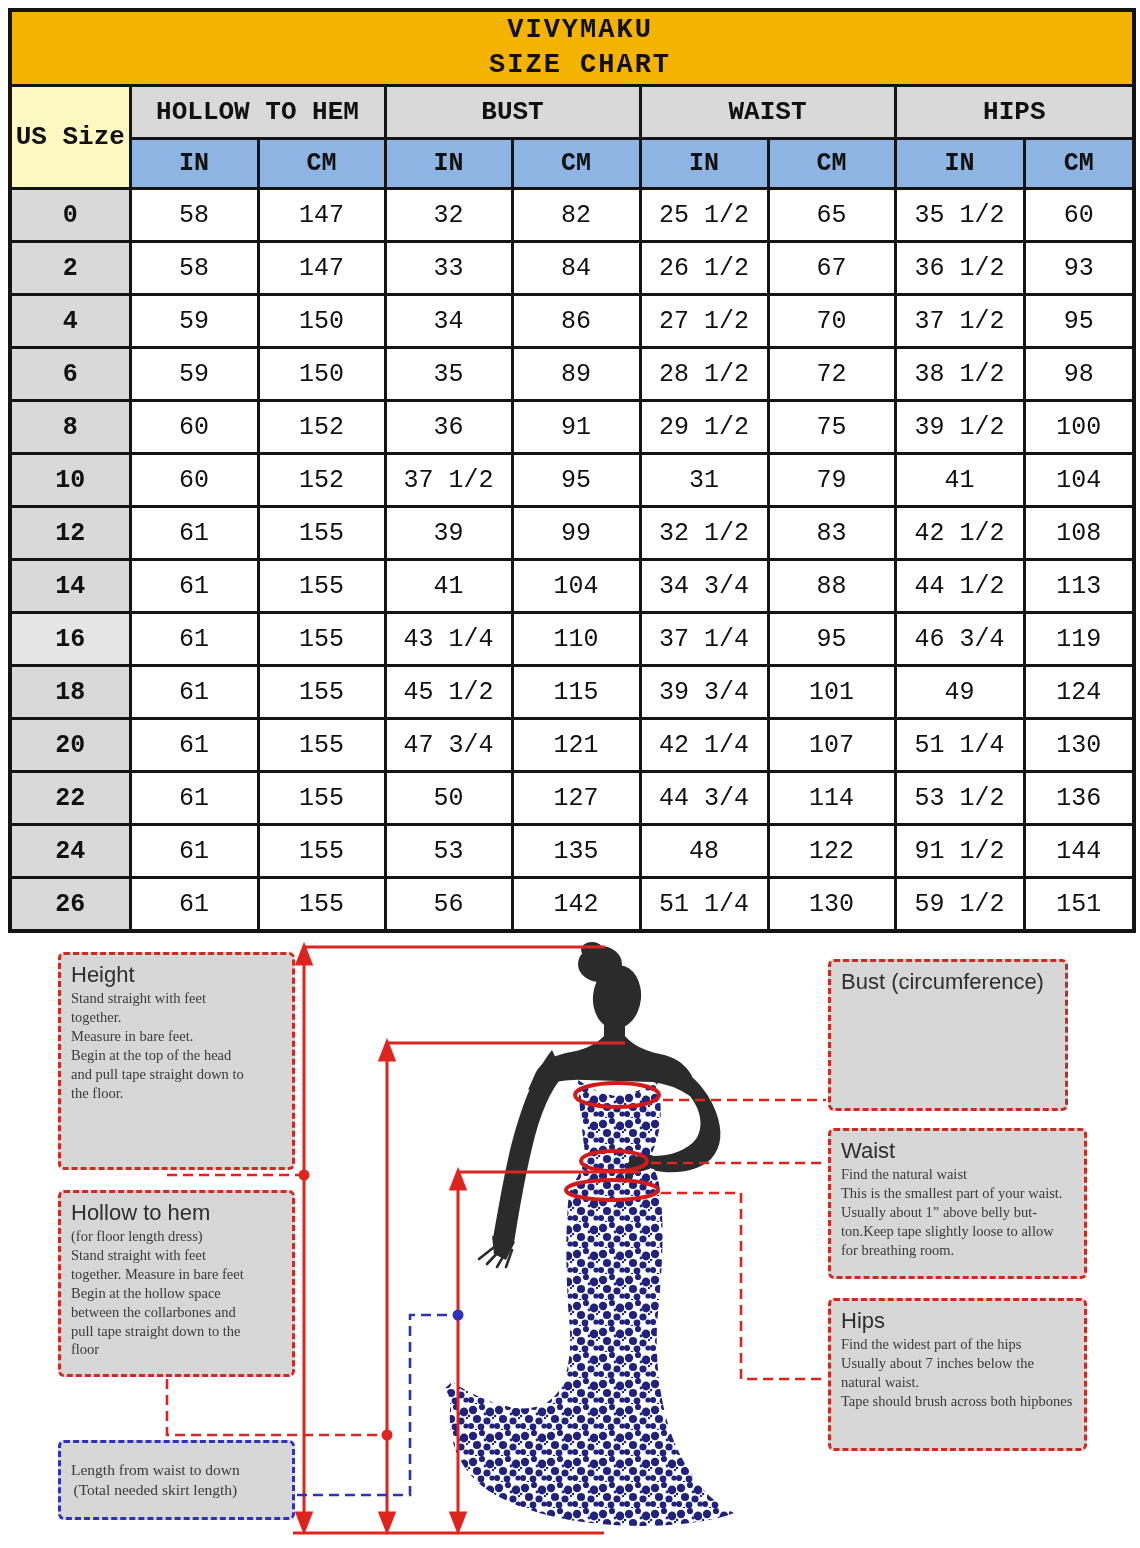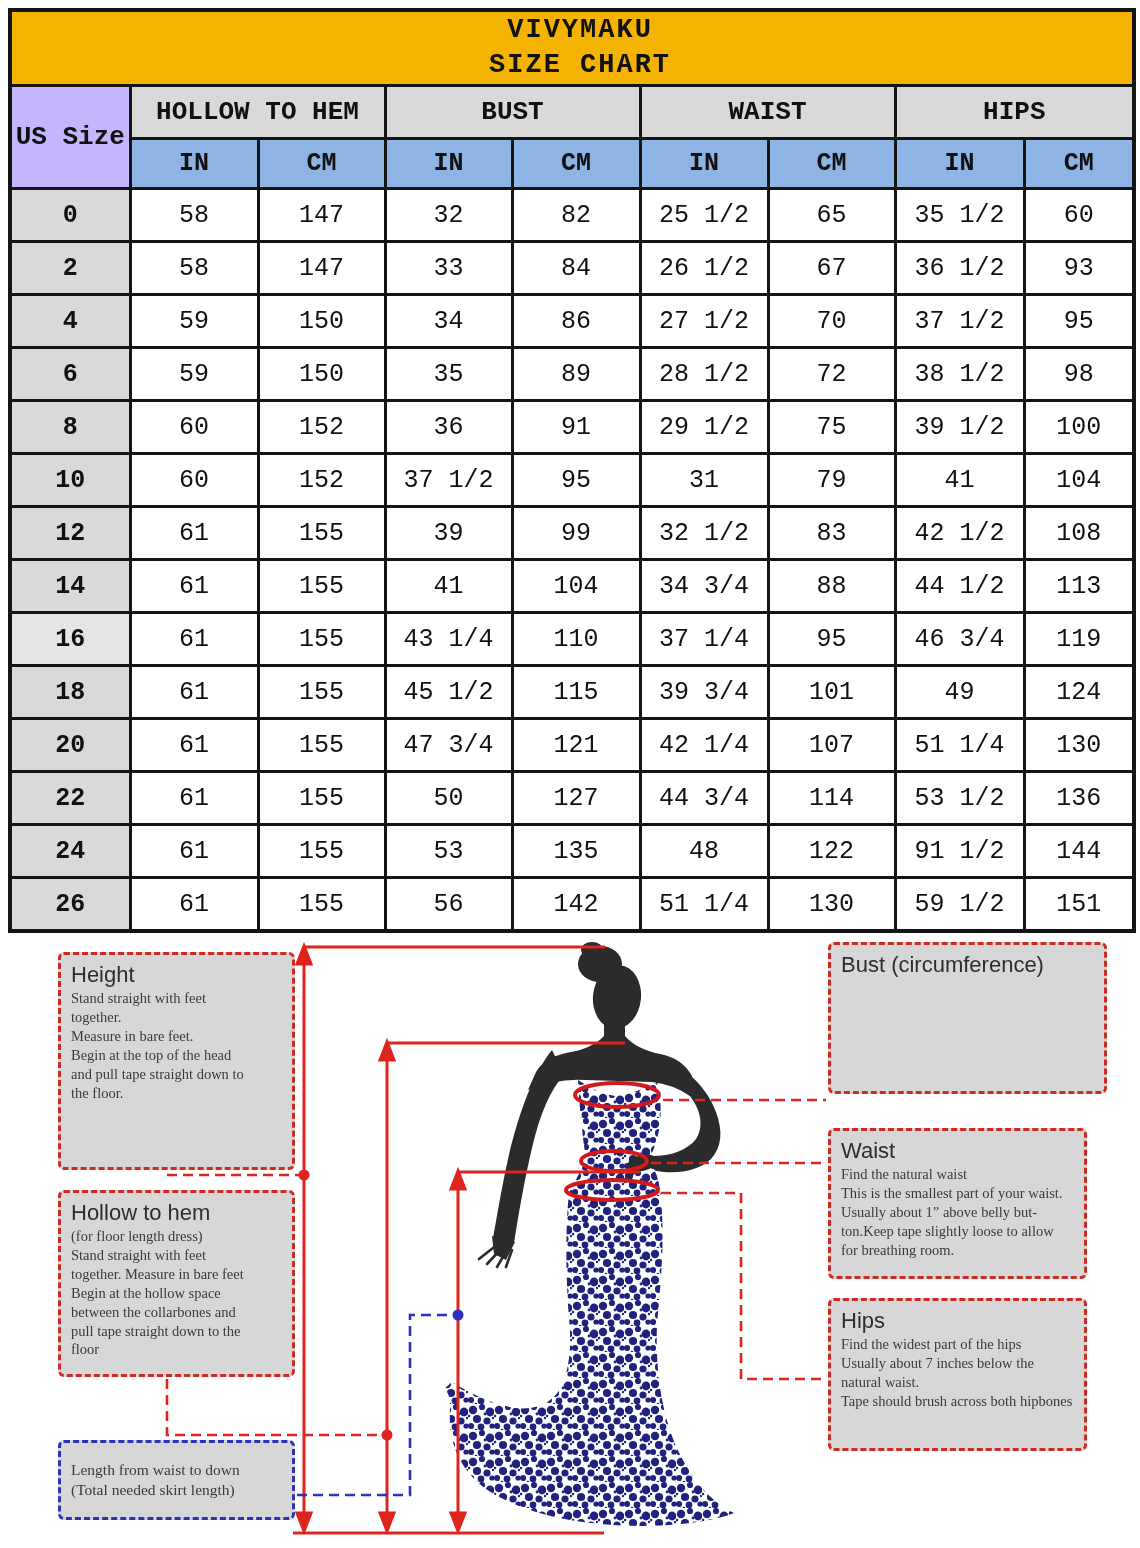--- a/index.html
+++ b/index.html
@@ -27,21 +27,21 @@
   .size-table tbody td.size-cell{font-weight:bold;}
 
   
   .diagram{position:absolute;left:0;top:930px;width:1140px;height:618px;}
   .diagram svg{position:absolute;left:0;top:0;}
   .note{
     position:absolute;box-sizing:border-box;
     background:#d7d7d7;border:3px dashed #cf2a20;border-radius:6px;
     padding:7px 10px;color:#333;
   }
-  .note.blue{border-color:#2d31bb;}
+  .note.blue{border-color:#2d31bb;text-align:center;}
   .note-title{font-size:22px;color:#2e2e2e;line-height:1.2;margin-bottom:1px;}
   .note-body{font-size:14.5px;line-height:1.3;white-space:pre-line;color:#3a3a3a;font-family:Liberation Serif, serif;}
   .note.blue .note-body{font-size:15.5px;display:flex;align-items:center;height:100%;}
 </style>
 </head>
 <body>
 
 <table class="size-table">
   <colgroup>
     <col style="width:120px">
@@ -55,21 +55,21 @@
       <col style="width:110px">
   </colgroup>
   <thead>
     <tr>
       <td class="banner-cell" colspan="9" style="background:#F5B301">
         <div>VIVYMAKU</div>
         <div>SIZE CHART</div>
       </td>
     </tr>
     <tr class="group-row">
-      <th class="corner-cell" rowspan="2" style="background:#c4b5fd">US Size</th>
+      <th class="corner-cell" rowspan="2" style="background:#fef9c3">US Size</th>
       <th colspan="2" style="background:#D9D9D9">HOLLOW TO HEM</th>
       <th colspan="2" style="background:#D9D9D9">BUST</th>
       <th colspan="2" style="background:#D9D9D9">WAIST</th>
       <th colspan="2" style="background:#D9D9D9">HIPS</th>
     </tr>
     <tr class="unit-row">
       <th style="background:#8DB4E2">IN</th>
       <th style="background:#8DB4E2">CM</th>
       <th style="background:#8DB4E2">IN</th>
       <th style="background:#8DB4E2">CM</th>
@@ -389,21 +389,21 @@
 between the collarbones and
 pull tape straight down to the
 floor</div>
   </div>
 
   <div class="note blue" style="left:58px;top:510px;width:237px;height:80px">
     <div class="note-body">Length from waist to down
 (Total needed skirt length)</div>
   </div>
 
-  <div class="note" style="left:828px;top:12px;width:279px;height:152px">
+  <div class="note" style="left:828px;top:29px;width:240px;height:152px">
     <div class="note-title">Bust (circumference)</div>
   </div>
 
   <div class="note" style="left:828px;top:198px;width:259px;height:151px">
     <div class="note-title">Waist</div>
     <div class="note-body">Find the natural waist
 This is the smallest part of your waist.
 Usually about 1” above belly but-ton.Keep tape slightly loose to allow for breathing room.</div>
   </div>
 

